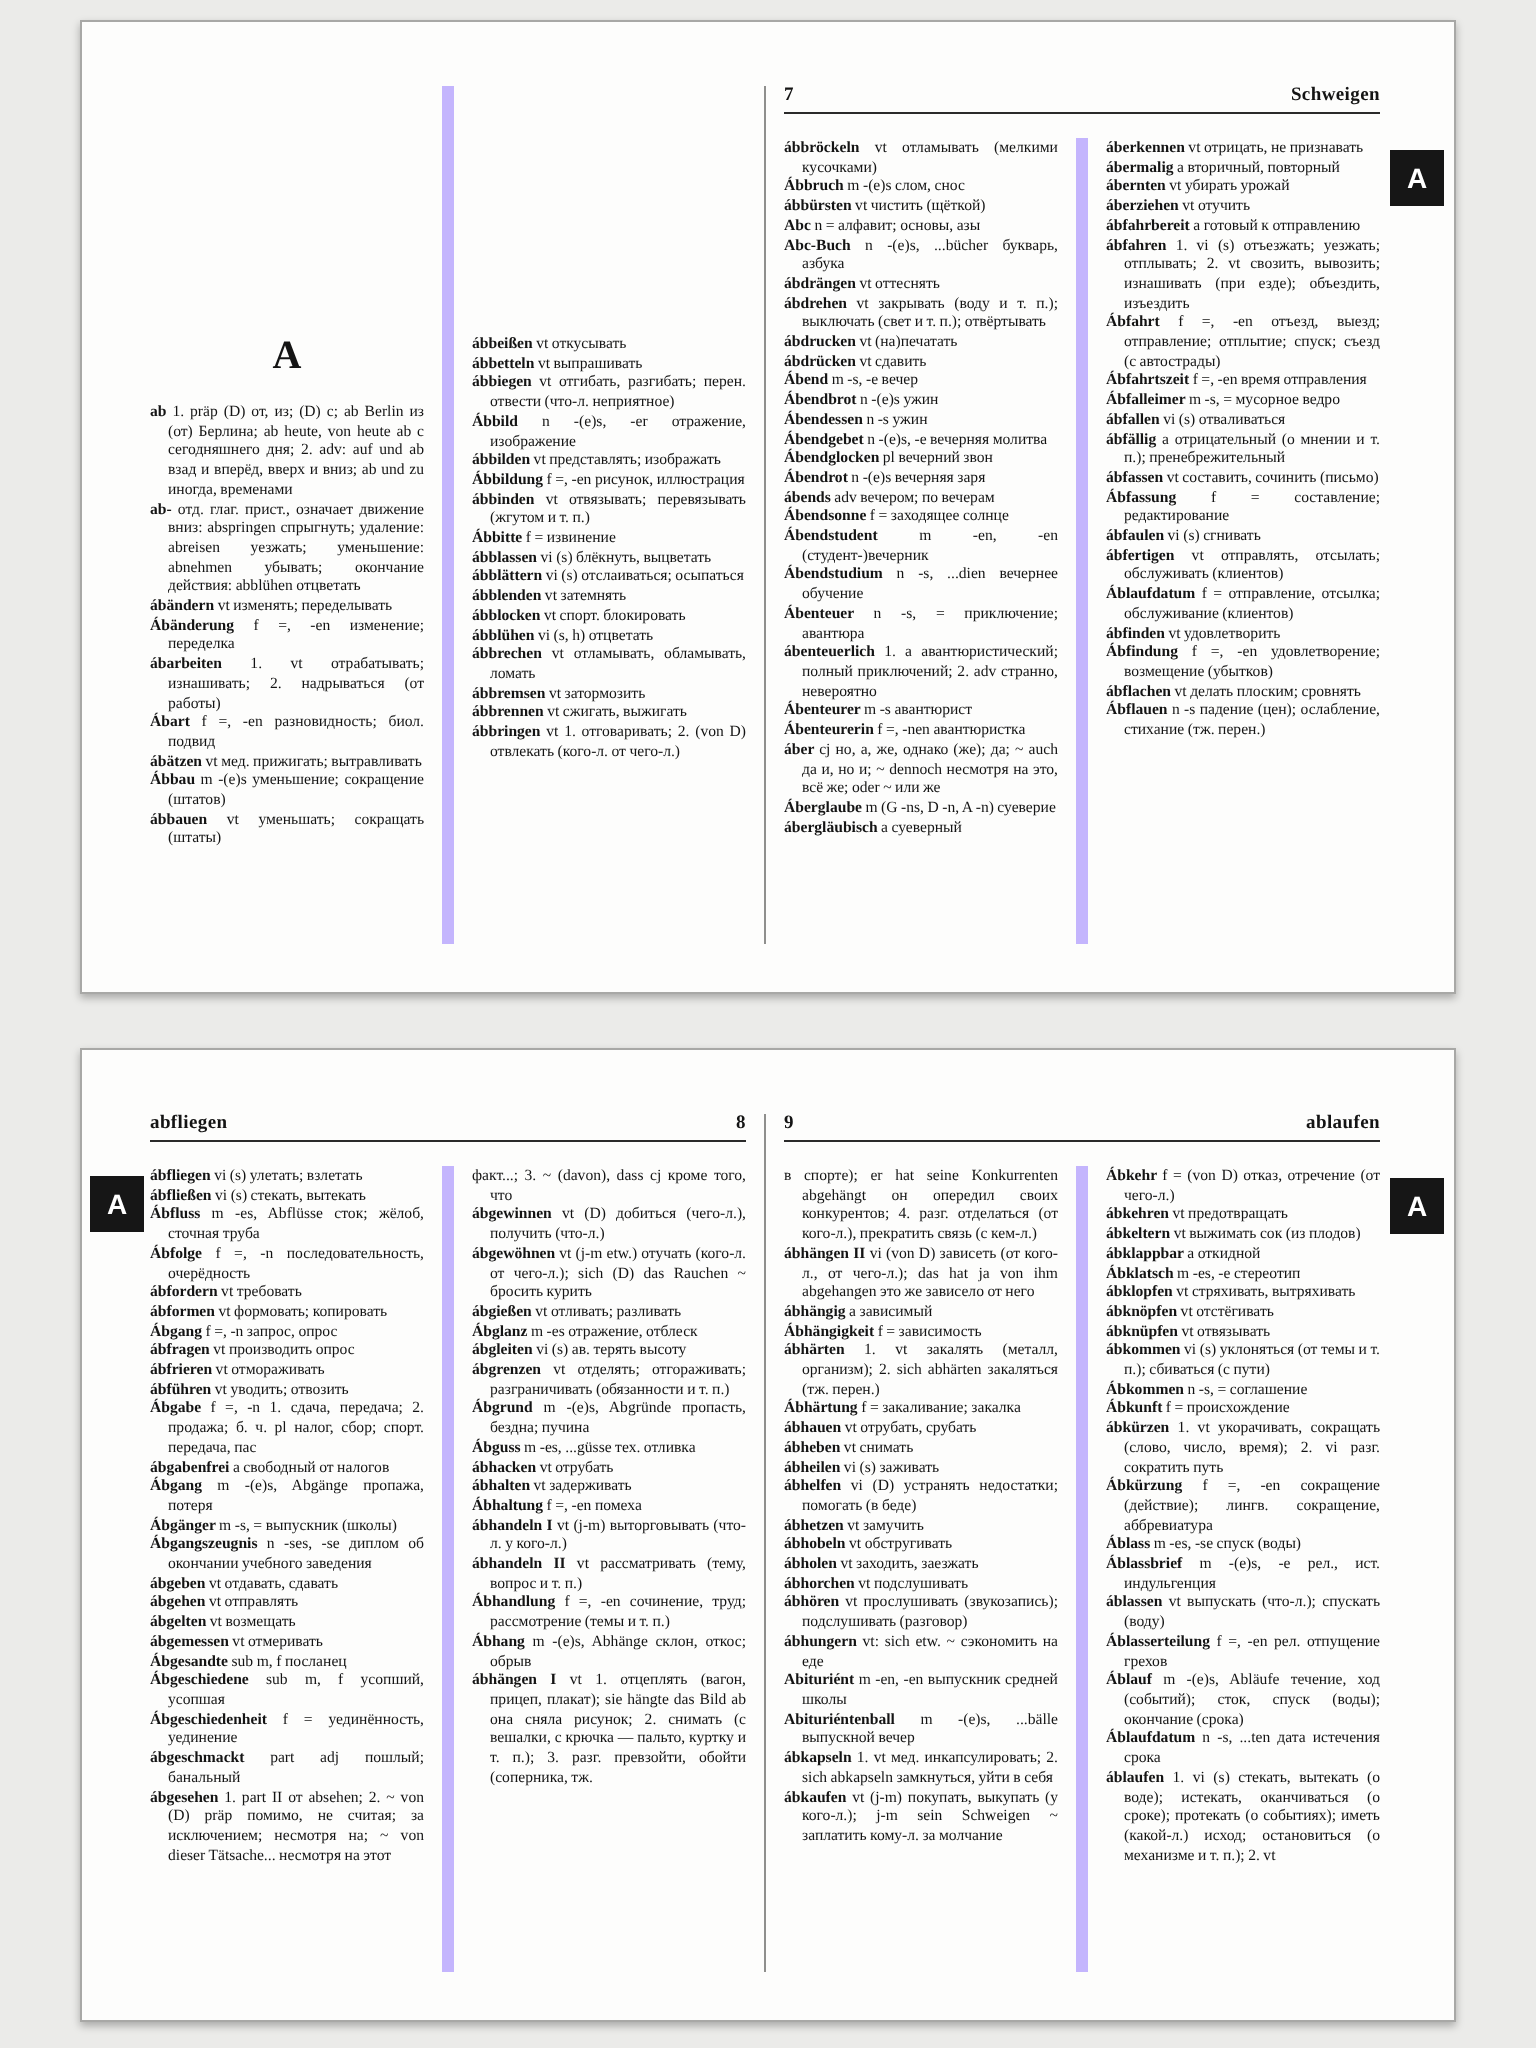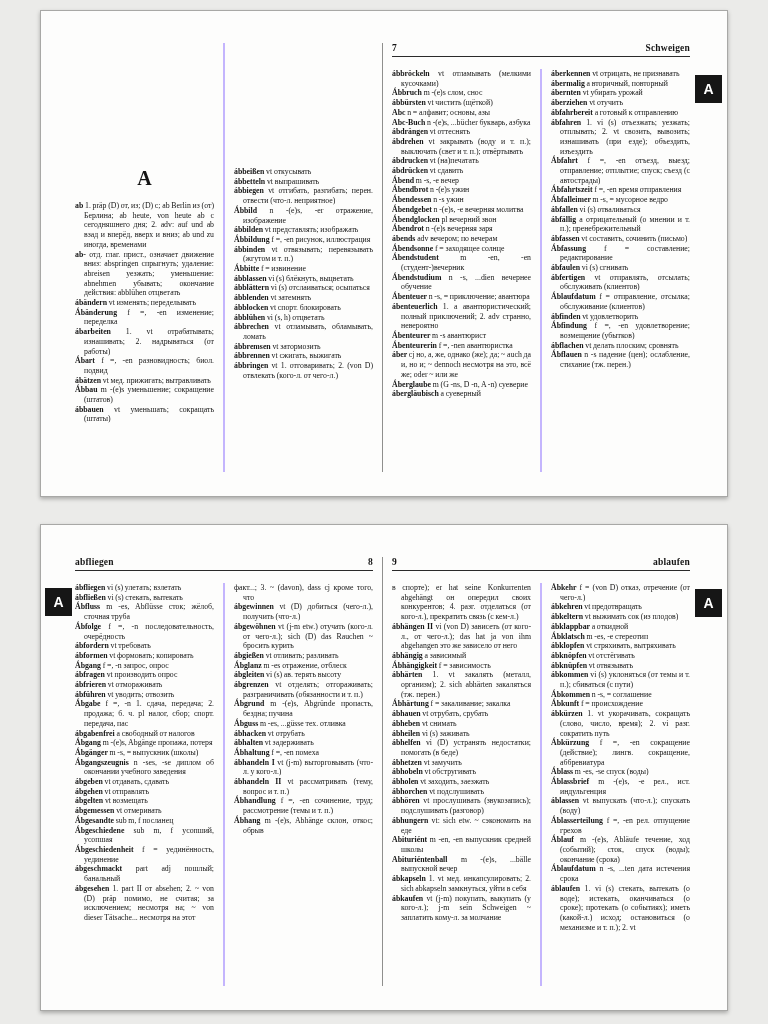--- a/index.html
+++ b/index.html
@@ -27,21 +27,21 @@
   .page.gutter{border-left:1px solid #8f8f8d;padding-left:9px;margin-left:9px;}
   .page-header{
     display:flex;justify-content:space-between;align-items:flex-end;
     font-weight:bold;font-size:9.5px;line-height:11px;
     border-bottom:1.4px solid #2a2a2a;
     padding-bottom:2px;margin-bottom:12px;
     letter-spacing:.2px;
   }
   .cols{display:flex;flex:1 1 auto;overflow:hidden;}
   .col{flex:1 1 0;min-width:0;overflow:hidden;}
-  .col + .col{border-left:2px solid #c4b5fd;padding-left:9px;margin-left:9px;}
+  .col + .col{border-left:6px solid #c4b5fd;padding-left:9px;margin-left:9px;}
   .pad-top .col{padding-top:124px;}
   .letter-heading{
     text-align:center;font-weight:bold;font-size:20px;line-height:22px;
     margin:0 0 12px 0;
   }
   .entry{
     margin:0;
     font-size:7.8px;line-height:9.7px;
     text-align:justify;
     padding-left:9px;text-indent:-9px;
@@ -218,20 +218,21 @@
                 <p class="entry"><b>ábgrenzen </b>vt отделять; отгораживать; разграничивать (обязанности и т. п.)</p>
                 <p class="entry"><b>Ábgrund </b>m -(e)s, Abgründe пропасть, бездна; пучина</p>
                 <p class="entry"><b>Ábguss </b>m -es, ...güsse тех. отливка</p>
                 <p class="entry"><b>ábhacken </b>vt отрубать</p>
                 <p class="entry"><b>ábhalten </b>vt задерживать</p>
                 <p class="entry"><b>Ábhaltung </b>f =, -en помеха</p>
                 <p class="entry"><b>ábhandeln I </b>vt (j-m) выторговывать (что-л. у кого-л.)</p>
                 <p class="entry"><b>ábhandeln II </b>vt рассматривать (тему, вопрос и т. п.)</p>
                 <p class="entry"><b>Ábhandlung </b>f =, -en сочинение, труд; рассмотрение (темы и т. п.)</p>
                 <p class="entry"><b>Ábhang </b>m -(e)s, Abhänge склон, откос; обрыв</p>
+                <p class="entry"><b>ábhängen I </b>vt 1. отцеплять (вагон, прицеп, плакат); sie hängte das Bild ab она сняла рисунок; 2. снимать (с вешалки, с крючка — пальто, куртку и т. п.); 3. разг. превзойти, обойти (соперника, тж.</p>
               </div>
           </div>
         </div>
       </div>
       <div class="page gutter">
         <div class="page-header">
           <span>9</span>
           <span>ablaufen</span>
         </div>
         <div class="cols">

